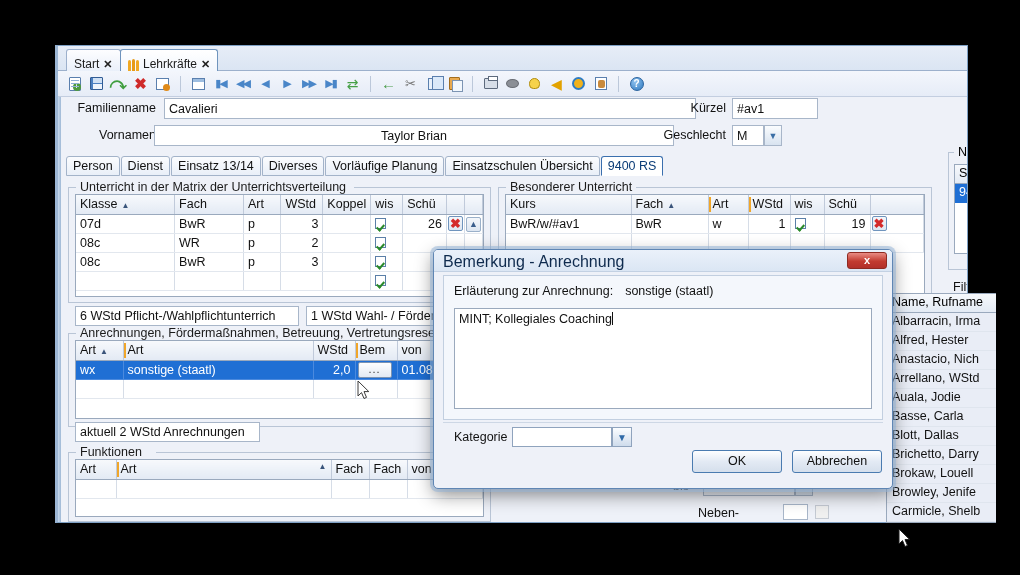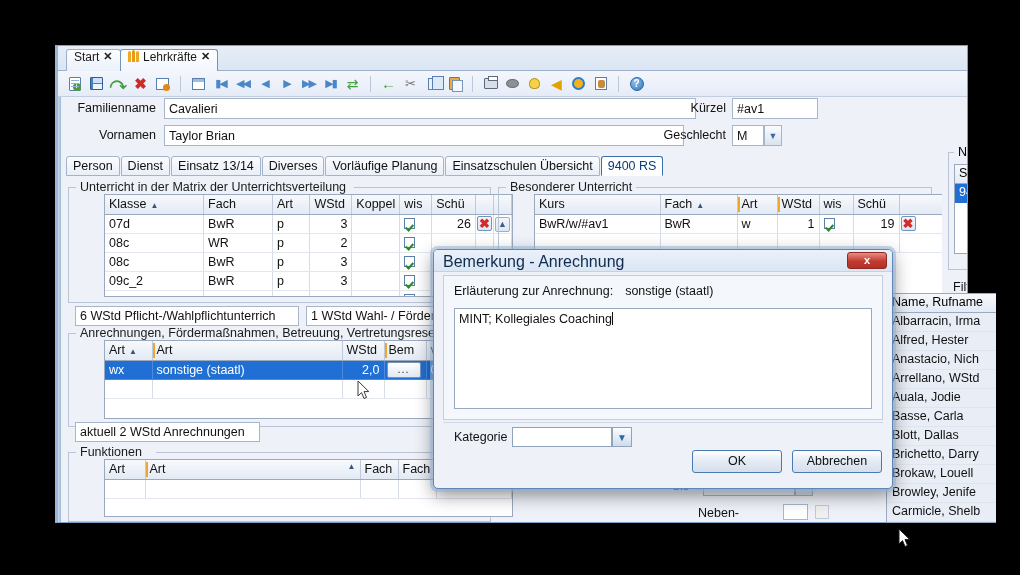--- a/index.html
+++ b/index.html
@@ -29,21 +29,21 @@
   }
 
   
   .tabstrip {
     position: absolute; left: 0; top: 0; width: 100%; height: 25px;
     background: linear-gradient(to bottom,#e7edf7,#dbe5f3);
     border-bottom: 1px solid #9cb0cc;
   }
   .tab {
     position: absolute; top: 3px; height: 22px;
-    display: flex; align-items: flex-start; gap: 4px;
+    display: flex; align-items: flex-end; gap: 4px;
     padding: 0 7px;
     font-size: 12px; color: #1a1a1a;
     background: linear-gradient(to bottom,#fdfdff,#eaf0fa);
     border: 1px solid #9cb0cc;
     border-bottom: none;
     border-radius: 3px 3px 0 0;
   }
   .tab.active {
     background: linear-gradient(to bottom,#ffffff,#f2f6fd);
     border-color: #6f94bd;
@@ -135,21 +135,21 @@
 
   
   .groupbox { position:absolute; border:1px solid #b9c5d6; border-top:none; }
   .grouptitle {
     position:absolute; font-size:12.5px; color:#1a1a1a; background:#eef1f8;
     padding:0 4px; white-space:nowrap;
   }
   .grouphr { position:absolute; height:1px; background:#b9c5d6; }
 
   
-  .tbl { position:absolute; background:#fff; border:1px solid #9aa9bd; overflow:hidden;margin-left:29px; }
+  .tbl { position:absolute; background:#fff; border:1px solid #9aa9bd; overflow:hidden; }
   .tbl table { border-collapse: collapse; width:100%; font-size:12.5px; color:#111; }
   .tbl th {
     font-weight:normal; text-align:left; height:19px; padding:0 4px;
     background: linear-gradient(to bottom,#f7f9fc,#e3eaf4);
     border-right:1px solid #c0cada; border-bottom:1px solid #9aa9bd;
     white-space:nowrap; position:relative;
   }
   .tbl td {
     height:19px; padding:0 4px; border-right:1px solid #d6dde7;
     border-bottom:1px solid #e2e7ee; white-space:nowrap;
@@ -375,21 +375,21 @@
       <div class="tb">
           <span class="ic-help">?</span>
         </div>
     </div>
 
     <div class="form-area">
       <div class="f-label" style="left:8px; top:4px; width:90px;">Familienname</div>
       <div class="f-input" style="left:106px; top:1px; width:532px;">Cavalieri</div>
 
       <div class="f-label" style="left:8px; top:31px; width:90px;">Vornamen</div>
-      <div class="f-input" style="left:106px; top:28px; width:520px;">Taylor Brian</div>
+      <div class="f-input" style="left:96px; top:28px; width:520px;text-align:center;">Taylor Brian</div>
 
       <div class="f-label" style="left:608px; top:4px; width:60px;">Kürzel</div>
       <div class="f-input" style="left:674px; top:1px; width:86px;">#av1</div>
 
       <div class="f-label" style="left:588px; top:31px; width:80px;">Geschlecht</div>
       <div class="f-input" style="left:674px; top:28px; width:32px;">M</div>
       <div class="combo-btn" style="left:706px; top:28px;">▼</div>
     </div>
 
     <div class="inner-tabs">
@@ -441,31 +441,20 @@
             <td>p</td>
             <td class="num">2</td>
             <td></td>
             <td><span class="chk"></span></td>
             <td class="num"></td>
             <td></td>
             <td></td>
           </tr>
           <tr>
             <td>08c</td>
-            <td>BwR</td>
-            <td>p</td>
-            <td class="num">3</td>
-            <td></td>
-            <td><span class="chk"></span></td>
-            <td class="num"></td>
-            <td></td>
-            <td></td>
-          </tr>
-          <tr>
-            <td>09c_2</td>
             <td>BwR</td>
             <td>p</td>
             <td class="num">3</td>
             <td></td>
             <td><span class="chk"></span></td>
             <td class="num"></td>
             <td></td>
             <td></td>
           </tr>
           <tr>

